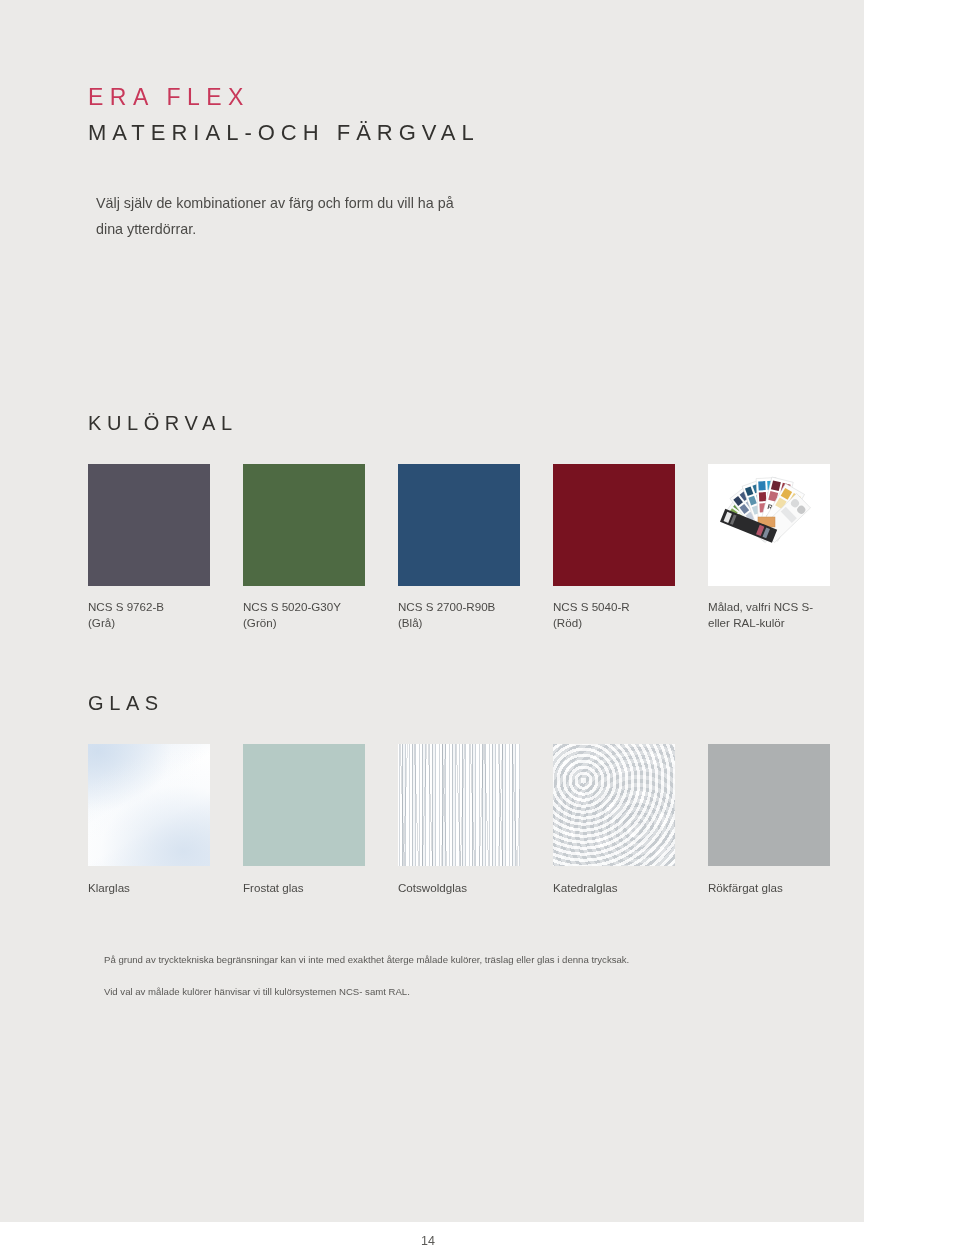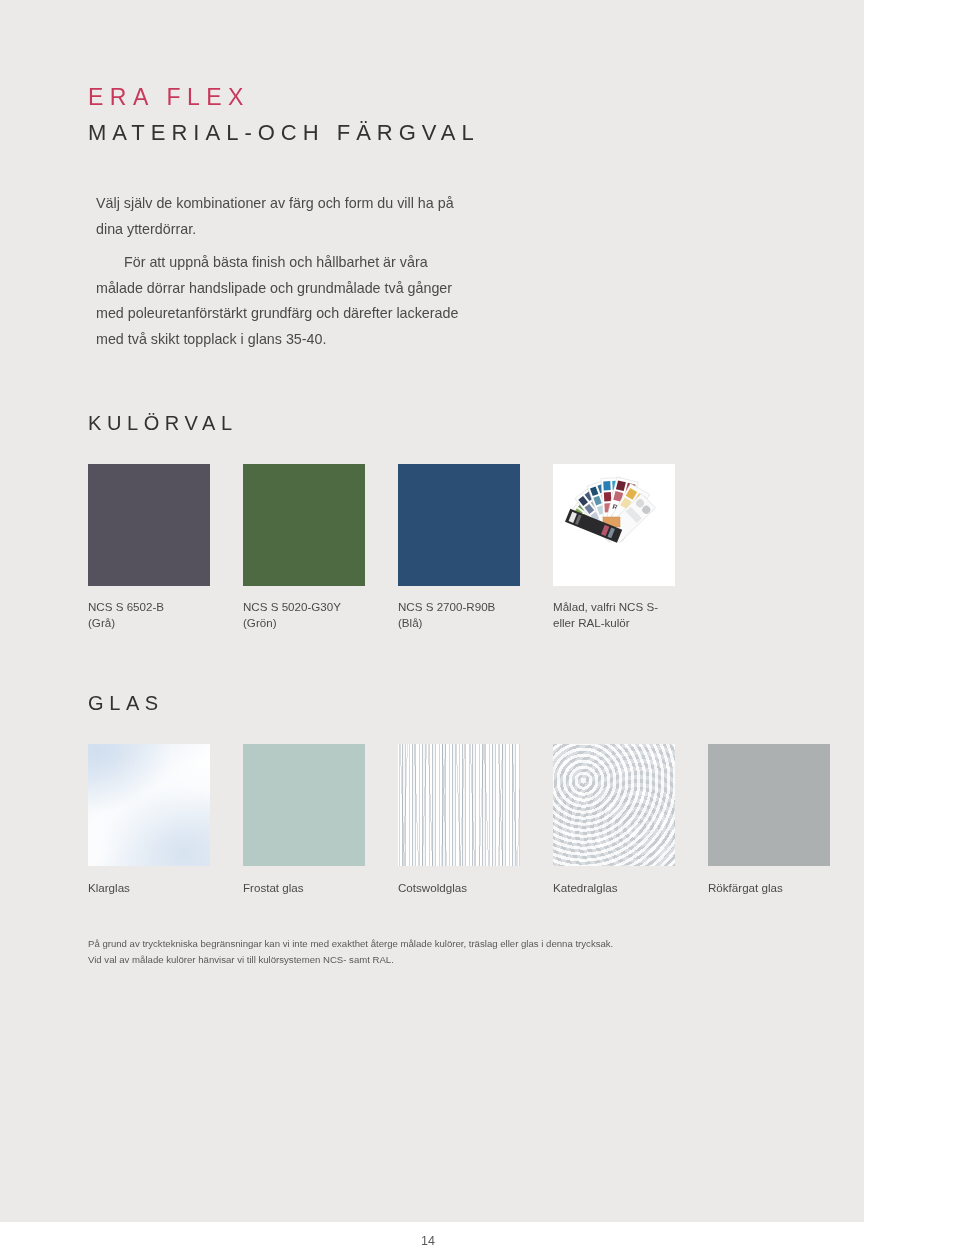--- a/index.html
+++ b/index.html
@@ -177,21 +177,21 @@
   
   .footnote {
     position: absolute;
     left: 88px;
     top: 936px;
     width: 700px;
     font-size: 9.6px;
     line-height: 16px;
     color: #5a5956;
   }
-  .footnote p { margin: 0; }
+  .footnote p { margin: 16px; }
 
   
   .folio {
     position: absolute;
     left: 0;
     top: 1234px;
     width: 856px;
     text-align: center;
     font-size: 12.5px;
     color: #5b5a57;
@@ -200,45 +200,49 @@
 </head>
 <body>
 
 <div id="page">
 
   <div class="brand-line">ERA FLEX</div>
   <div class="doc-title">MATERIAL-OCH FÄRGVAL</div>
 
   <div class="intro">
     <p>Välj själv de kombinationer av färg och form du vill ha på dina ytterdörrar.</p>
-    <p class="indent">För att uppnå bästa finish och hållbarhet är våra målade dörrar handslipade och grundmålade två gånger med poleuretanförstärkt grundfärg och därefter lackerade med två skikt topplack i glans 35-40.</p>
   </div>
 
   <div class="section-title" id="kulor-title">KULÖRVAL</div>
 
   <div class="swatch-row" id="kulor-row">
 
     <div class="swatch-cell">
       <div class="swatch-tile" style="background:#55525e"></div>
-      <div class="swatch-caption">NCS S 6502-B
+      <div class="swatch-caption">NCS S 9762-B
 (Grå)</div>
     </div>
 
     <div class="swatch-cell">
       <div class="swatch-tile" style="background:#4e6a43"></div>
       <div class="swatch-caption">NCS S 5020-G30Y
 (Grön)</div>
     </div>
 
     <div class="swatch-cell">
       <div class="swatch-tile" style="background:#2b4f74"></div>
       <div class="swatch-caption">NCS S 2700-R90B
 (Blå)</div>
     </div>
 
+    <div class="swatch-cell">
+      <div class="swatch-tile" style="background:#781220"></div>
+      <div class="swatch-caption">NCS S 5040-R
+(Röd)</div>
+    </div>
 
     <div class="swatch-cell">
       <div class="swatch-tile tile-fandeck">
         <svg class="fan-svg" viewBox="0 0 122 122">
           <rect x="0" y="0" width="122" height="122" fill="#ffffff"></rect>
           <g transform="translate(61,70)">
 
             <g transform="rotate(-54)">
               <rect x="-9" y="-48" width="18" height="50" fill="#f7f8f8" stroke="#d5d7d8" stroke-width="0.5"></rect>
               <rect x="-7" y="-45" width="6" height="7" fill="#7fa74f"></rect>

